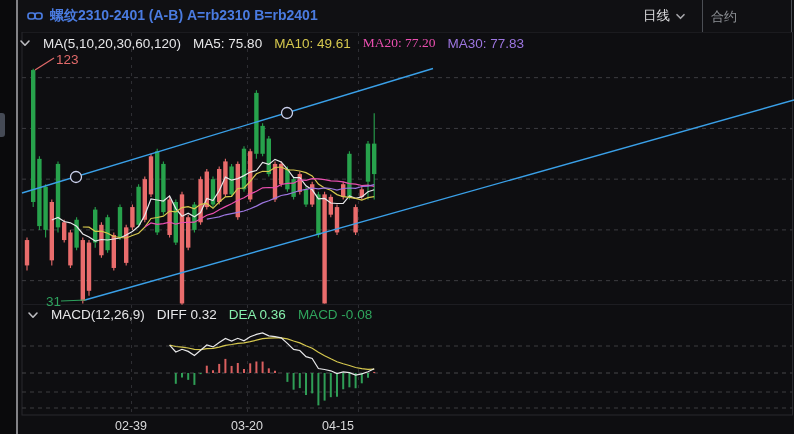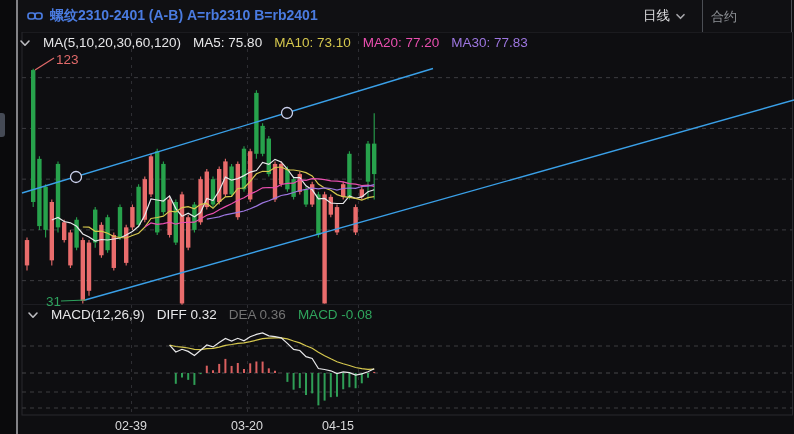--- a/index.html
+++ b/index.html
@@ -247,34 +247,34 @@
       </svg>
 
     <div id="main-legend" class="legend">
       <span class="caret">
         <svg width="12" height="12" viewBox="0 0 12 12">
             <polyline points="2,4 6,8.2 10,4" fill="none" stroke="#bcbcc0" stroke-width="1.6" stroke-linecap="round" stroke-linejoin="round"></polyline>
           </svg>
       </span>
       <span class="ind">MA(5,10,20,30,60,120)</span>
       <span style="color: rgb(232, 232, 234);">MA5: 75.80</span>
-      <span style="color: rgb(214, 200, 78);">MA10: 73.10</span>
-      <span style="color: rgb(234, 79, 176);">MA20: 77.20</span>
+      <span style="color: rgb(214, 200, 78);">MA10: 49.61</span>
+      <span style="color: rgb(234, 79, 176); font-family: Liberation Serif, serif;">MA20: 77.20</span>
       <span style="color: rgb(157, 118, 224);">MA30: 77.83</span>
     </div>
 
     <div id="macd-legend" class="legend">
       <span class="caret">
         <svg width="12" height="12" viewBox="0 0 12 12">
             <polyline points="2,4 6,8.2 10,4" fill="none" stroke="#bcbcc0" stroke-width="1.6" stroke-linecap="round" stroke-linejoin="round"></polyline>
           </svg>
       </span>
       <span class="ind">MACD(12,26,9)</span>
       <span style="color: rgb(232, 232, 234);">DIFF 0.32</span>
-      <span style="color: #737373;">DEA 0.36</span>
+      <span style="color: #86efac;">DEA 0.36</span>
       <span style="color: rgb(47, 164, 92);">MACD -0.08</span>
     </div>
 
     <div id="axis-labels">
         <span class="axis-label" style="left: 113px;">02-39</span>
         <span class="axis-label" style="left: 229px;">03-20</span>
         <span class="axis-label" style="left: 320px;">04-15</span>
       </div>
   </div>
 </div>

